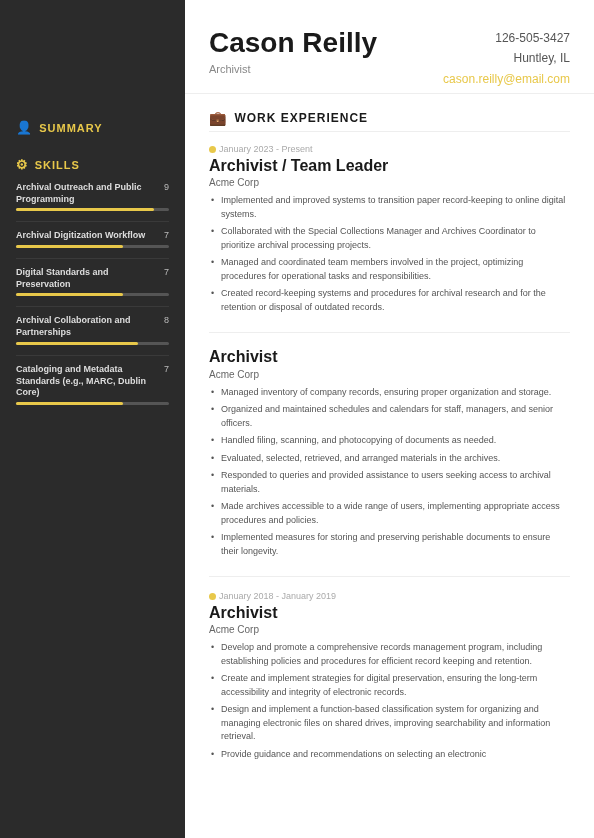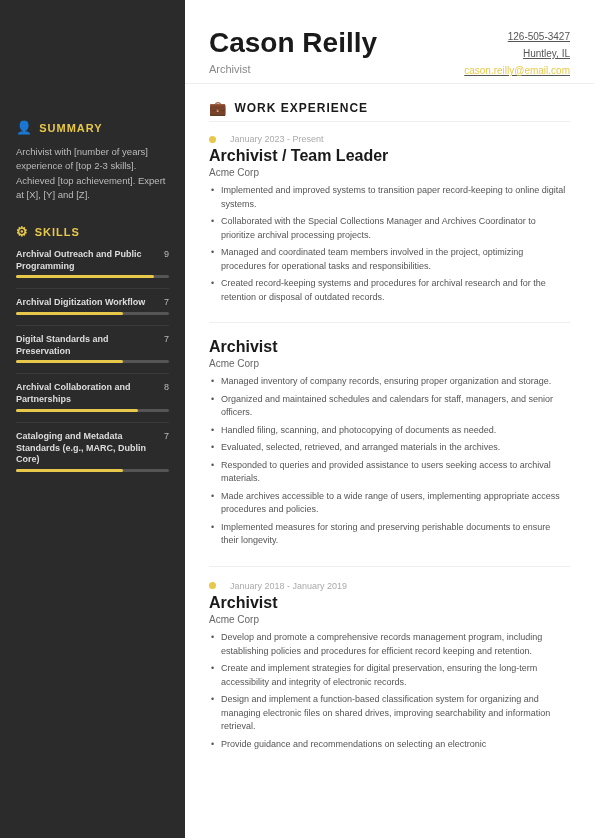--- a/index.html
+++ b/index.html
@@ -104,24 +104,23 @@
       align-items: flex-start;
     }
     .name {
       font-size: 28px;
       font-weight: bold;
       color: #1a1a1a;
       line-height: 1.1;
     }
     .contact-info {
       text-align: right;
-      font-size: 10px;
+      font-size: 12px;
       color: #555;
       line-height: 1.7;
-      text-decoration: underline;
     }
     .contact-email {
       color: #e8c84a;
     }
     .job-title {
       font-size: 11px;
       color: #888;
       margin-top: 4px;
     }
     .main-content {
@@ -147,21 +146,21 @@
       margin-bottom: 18px;
       position: relative;
       padding-left: 0;
     }
     .work-date {
       font-size: 9px;
       color: #aaa;
       margin-bottom: 2px;
       display: flex;
       align-items: center;
-      gap: 14px;
+      gap: 3px;
     }
     .date-dot {
       width: 7px;
       height: 7px;
       border-radius: 50%;
       background: #e8c84a;
       display: inline-block;
       flex-shrink: 0;
     }
     .work-title {
@@ -204,21 +203,20 @@
 <body>
 
 <div class="resume">
 
   <div class="sidebar">
     <div class="sidebar-section">
       <div class="sidebar-section-title">
         <span class="icon">👤</span>
         <span>SUMMARY</span>
       </div>
-      <p class="sidebar-text">Archivist with [number of years] experience of [top 2-3 skills]. Achieved [top achievement]. Expert at [X], [Y] and [Z].</p>
     </div>
 
     <div class="sidebar-section">
       <div class="sidebar-section-title">
         <span class="icon">⚙</span>
         <span>SKILLS</span>
       </div>
 
       <div id="skills-list">
           <div class="skill-item">

